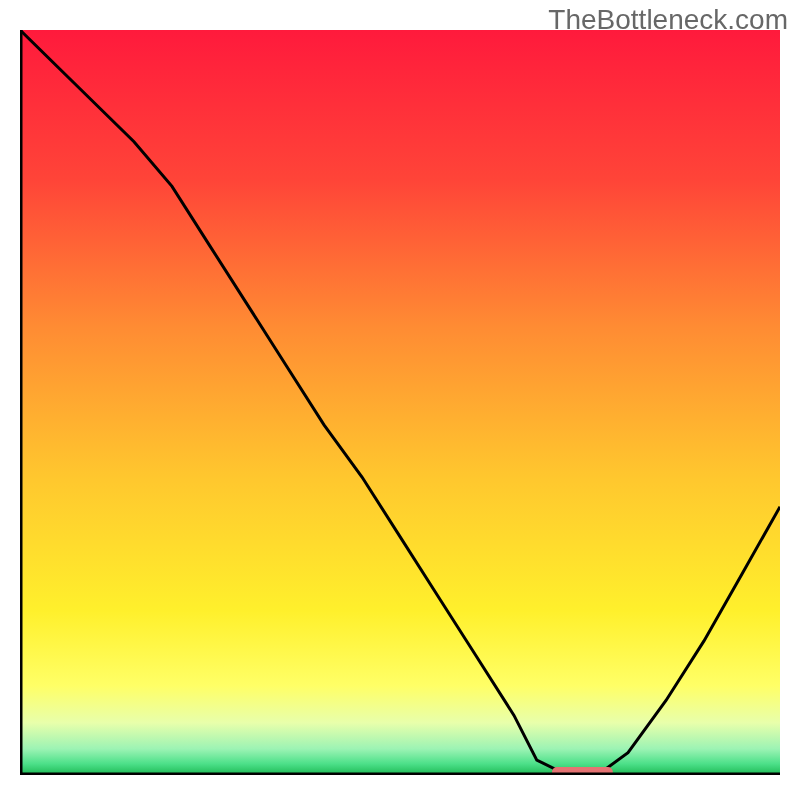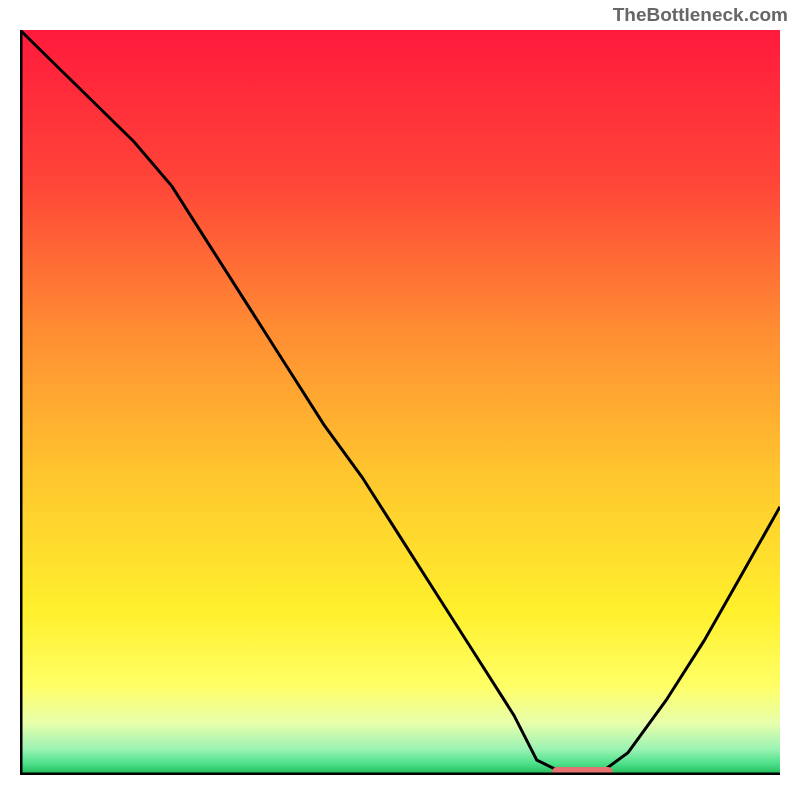--- a/index.html
+++ b/index.html
@@ -8,22 +8,22 @@
     height: 800px;
     background: #ffffff;
     font-family: Arial, sans-serif;
     position: relative;
     overflow: hidden;
   }
   .watermark {
     position: absolute;
     top: 4px;
     right: 12px;
-    font-size: 19px;
-    font-weight: bold;
+    font-size: 28px;
+    font-weight: normal;
     color: #676767;
     z-index: 10;
   }
   .plot-area {
     position: absolute;
     left: 20px;
     top: 30px;
     width: 760px;
     height: 745px;
   }

